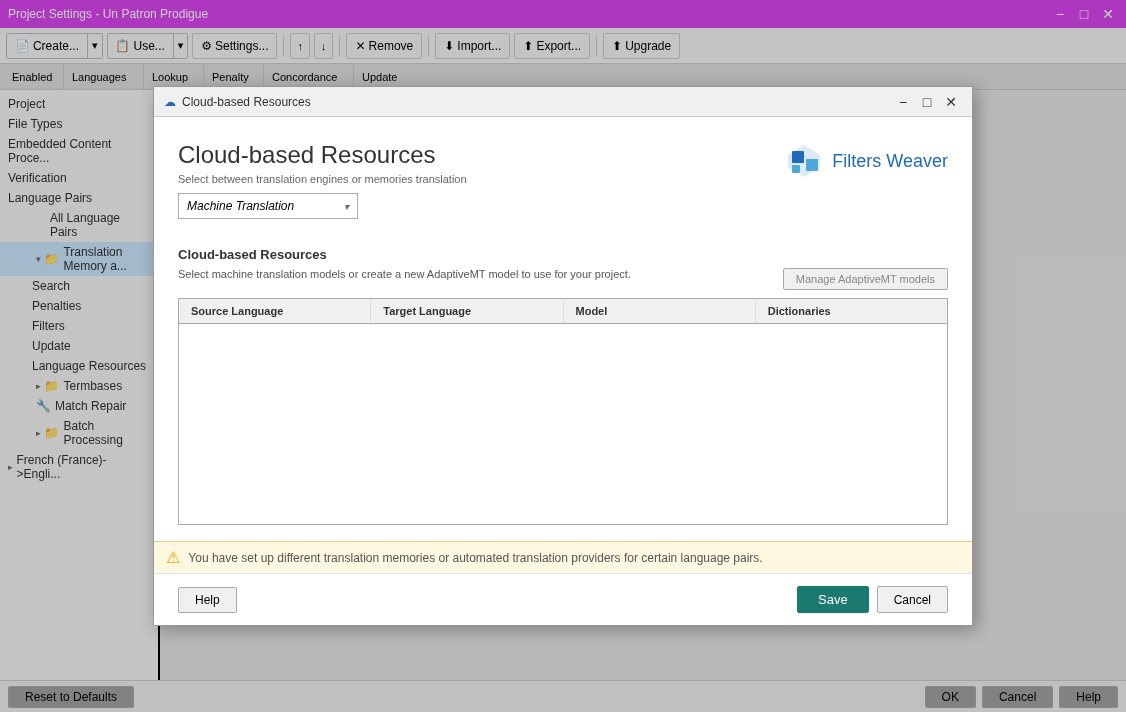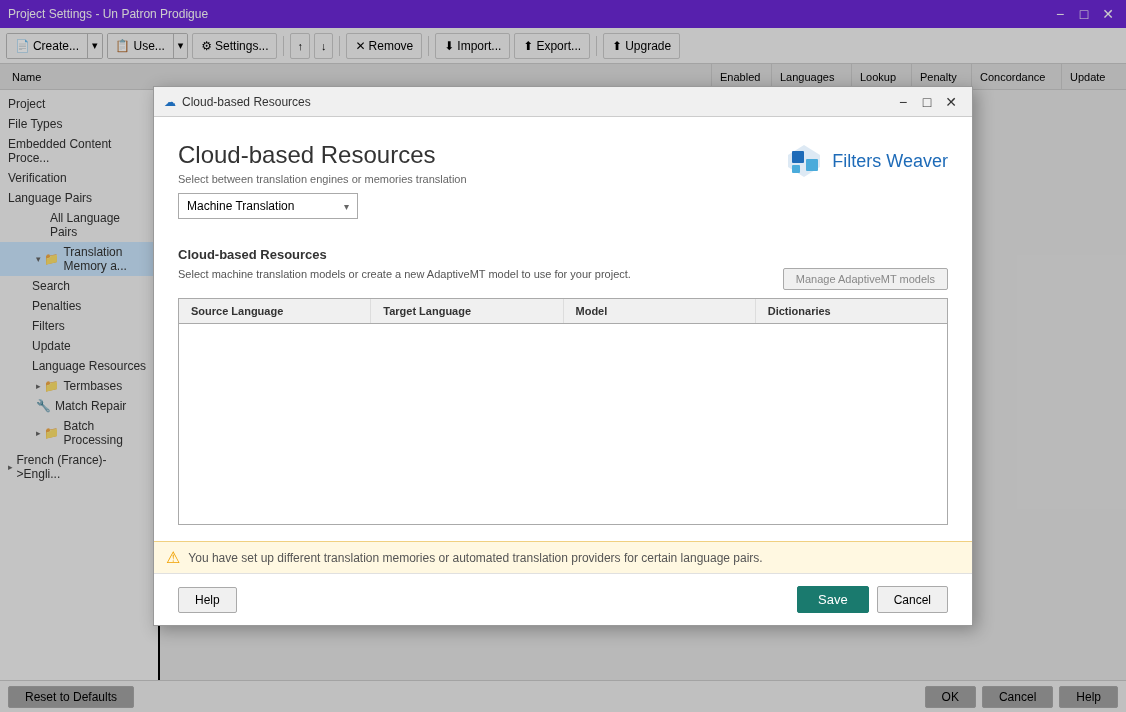--- a/index.html
+++ b/index.html
@@ -2,21 +2,21 @@
 <html><head>
   <meta charset="utf-8">
   <style>
     * { box-sizing: border-box; margin: 0; padding: 0; font-family: 'Segoe UI', Arial, sans-serif; font-size: 12px; }
     body { background: #d0d0d0; width: 1126px; height: 712px; overflow: hidden; position: relative; }
 
     
     .app-window { position: absolute; top: 0; left: 0; right: 0; bottom: 0; background: #f0f0f0; display: flex; flex-direction: column; }
 
     
-    .title-bar { background: #6d28d9; color: white; padding: 4px 8px; display: flex; align-items: center; justify-content: space-between; height: 28px; }
+    .title-bar { background: #d946ef; color: white; padding: 4px 8px; display: flex; align-items: center; justify-content: space-between; height: 28px; }
     .title-bar-title { font-size: 12px; color: white; }
     .title-bar-controls { display: flex; gap: 4px; }
     .title-btn { background: none; border: none; color: white; cursor: pointer; font-size: 14px; width: 20px; height: 20px; display: flex; align-items: center; justify-content: center; }
 
     
     .toolbar { background: #f5f5f5; border-bottom: 1px solid #ccc; padding: 4px 6px; display: flex; align-items: center; gap: 4px; height: 36px; }
     .toolbar-btn { background: #f5f5f5; border: 1px solid #ccc; border-radius: 2px; padding: 3px 8px; cursor: pointer; display: flex; align-items: center; gap: 3px; font-size: 11px; height: 26px; }
     .toolbar-sep { width: 1px; background: #ccc; height: 20px; margin: 0 2px; }
 
     
@@ -54,21 +54,21 @@
     .dialog-header-row { display: flex; align-items: flex-start; justify-content: space-between; margin-bottom: 8px; }
     .dialog-main-title { font-size: 24px; font-weight: 300; color: #333; margin-bottom: 4px; }
     .dialog-subtitle { font-size: 11px; color: #666; }
     .lang-weaver-logo { display: flex; align-items: center; gap: 8px; }
     .lw-text { font-size: 18px; color: #1e6bb8; font-weight: 400; }
 
     
     .section-title { font-size: 13px; font-weight: 600; color: #333; margin: 12px 0 6px 0; }
 
     
-    .dropdown-wrapper { display: flex; align-items: center; gap: 4px; margin-bottom: 16px; }
+    .dropdown-wrapper { display: flex; align-items: center; gap: 4px; margin-bottom: 16px; font-style: italic; }
     .dropdown { border: 1px solid #aaa; background: white; padding: 4px 8px; font-size: 12px; display: flex; align-items: center; justify-content: space-between; width: 180px; cursor: pointer; height: 26px; }
     .dropdown-arrow { font-size: 10px; color: #666; }
 
     
     .models-row { display: flex; align-items: flex-start; justify-content: space-between; margin-bottom: 8px; }
     .models-desc { font-size: 11px; color: #555; flex: 1; }
     .manage-btn { background: #f0f0f0; border: 1px solid #aaa; border-radius: 2px; padding: 4px 12px; font-size: 11px; cursor: pointer; color: #888; white-space: nowrap; }
 
     
     .mt-table { border: 1px solid #aaa; width: 100%; flex: 1; }
@@ -145,21 +145,20 @@
       <span>Export...</span>
     </button>
     <div class="toolbar-sep"></div>
     <button class="toolbar-btn">
       <span>⬆</span>
       <span>Upgrade</span>
     </button>
   </div>
 
   <div class="panel-table-header">
-    <div class="pth" style="flex:3;">Name</div>
     <div class="pth" style="width:60px;">Enabled</div>
     <div class="pth" style="width:80px;">Languages</div>
     <div class="pth" style="width:60px;">Lookup</div>
     <div class="pth" style="width:60px;">Penalty</div>
     <div class="pth" style="width:90px;">Concordance</div>
     <div class="pth" style="width:60px;border-right:none;">Update</div>
   </div>
 
   <div class="main-content">
 

